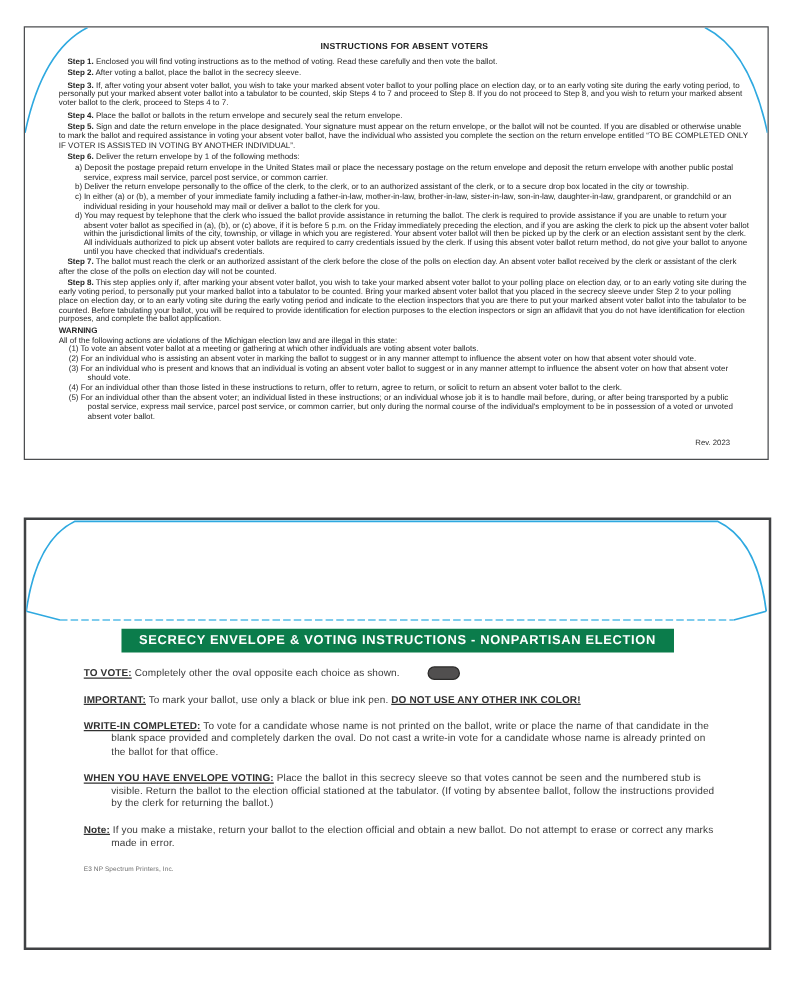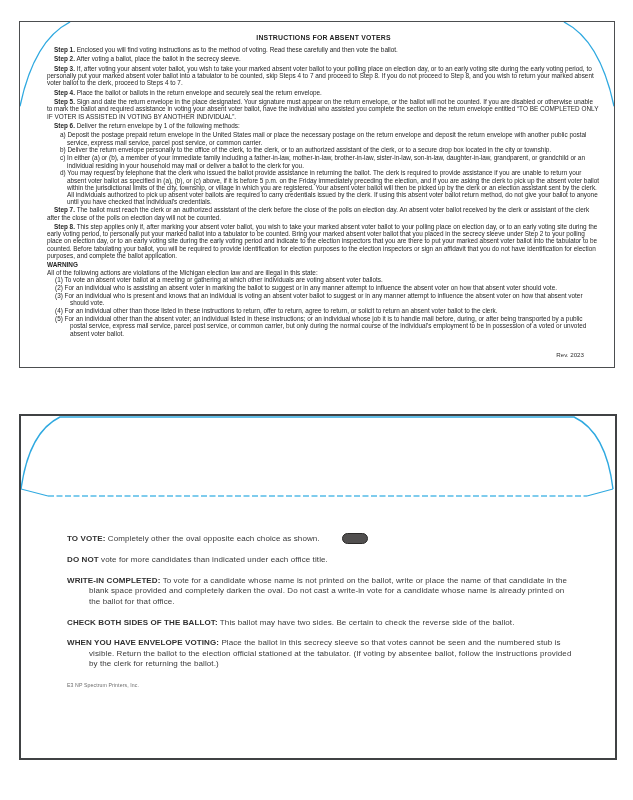--- a/index.html
+++ b/index.html
@@ -49,21 +49,21 @@
     background:var(--banner-green);color:#ffffff;white-space:nowrap;
     height:19px;line-height:19px;padding:0 14px;
     font-size:10.3px;font-weight:700;letter-spacing:.55px;
   }
   .env2-content{
     position:absolute;top:117px;left:0;right:0;
     padding:0 38px 0 46px;
     font-size:8px;line-height:10.4px;color:#3a3a3a;letter-spacing:.1px;
   }
   .item{padding-left:22px;text-indent:-22px;margin-bottom:10.5px;}
-  .item b{font-weight:700;color:#313131;}
+  .item b{font-weight:700;color:#313131;text-decoration:underline;}
   .oval{
     display:inline-block;width:26px;height:11px;border-radius:7px;
     background:var(--oval-fill);border:1.5px solid var(--oval-border);
     margin-left:20px;vertical-align:-3px;text-indent:0;
   }
   .printer{font-size:5.2px;color:#6d6d6d;margin-top:6px;letter-spacing:.1px;}
 </style>
 </head>
 <body>
 
@@ -123,33 +123,34 @@
     </div>
   </section>
 
   <section class="env2">
     <svg class="flap-svg" viewBox="0 0 594 342" preserveAspectRatio="none">
       <path d="M 0,73 Q 8,16 39,1 L 553,1 Q 585,16 592,73" fill="none" stroke="var(--flap-blue)" stroke-width="1.4"></path>
       <path d="M 0,73 L 27,80 M 592,73 L 566,80" fill="none" stroke="var(--flap-blue)" stroke-width="1.2"></path>
       <path d="M 27,80 L 566,80" fill="none" stroke="var(--flap-blue-light)" stroke-width="1.3" stroke-dasharray="6 2.5"></path>
     </svg>
 
+    <div class="banner">SECRECY ENVELOPE &amp; VOTING INSTRUCTIONS - NONPARTISAN ELECTION</div>
 
     <div class="env2-content">
       <div>
 
           <p class="item"><b>TO VOTE:</b> <span>Completely other the oval opposite each choice as shown.</span> <span class="oval"></span></p>
 
+          <p class="item"><b>IMPORTANT:</b> <span>To mark your ballot, use only a black or blue ink pen.</span> <b>DO NOT USE ANY OTHER INK COLOR!</b></p>
 
-          <p class="item"><b>DO NOT</b> <span>vote for more candidates than indicated under each office title.</span> </p>
 
           <p class="item"><b>WRITE-IN COMPLETED:</b> <span>To vote for a candidate whose name is not printed on the ballot, write or place the name of that candidate in the blank space provided and completely darken the oval. Do not cast a write-in vote for a candidate whose name is already printed on the ballot for that office.</span> </p>
 
-          <p class="item"><b>CHECK BOTH SIDES OF THE BALLOT:</b> <span>This ballot may have two sides. Be certain to check the reverse side of the ballot.</span> </p>
 
           <p class="item"><b>WHEN YOU HAVE ENVELOPE VOTING:</b> <span>Place the ballot in this secrecy sleeve so that votes cannot be seen and the numbered stub is visible. Return the ballot to the election official stationed at the tabulator. (If voting by absentee ballot, follow the instructions provided by the clerk for returning the ballot.)</span> </p>
 
+          <p class="item"><b>Note:</b> <span>If you make a mistake, return your ballot to the election official and obtain a new ballot. Do not attempt to erase or correct any marks made in error.</span> </p>
         </div>
       <p class="printer">E3 NP Spectrum Printers, Inc.</p>
     </div>
   </section>
 
 </div>
 
 </body></html>

